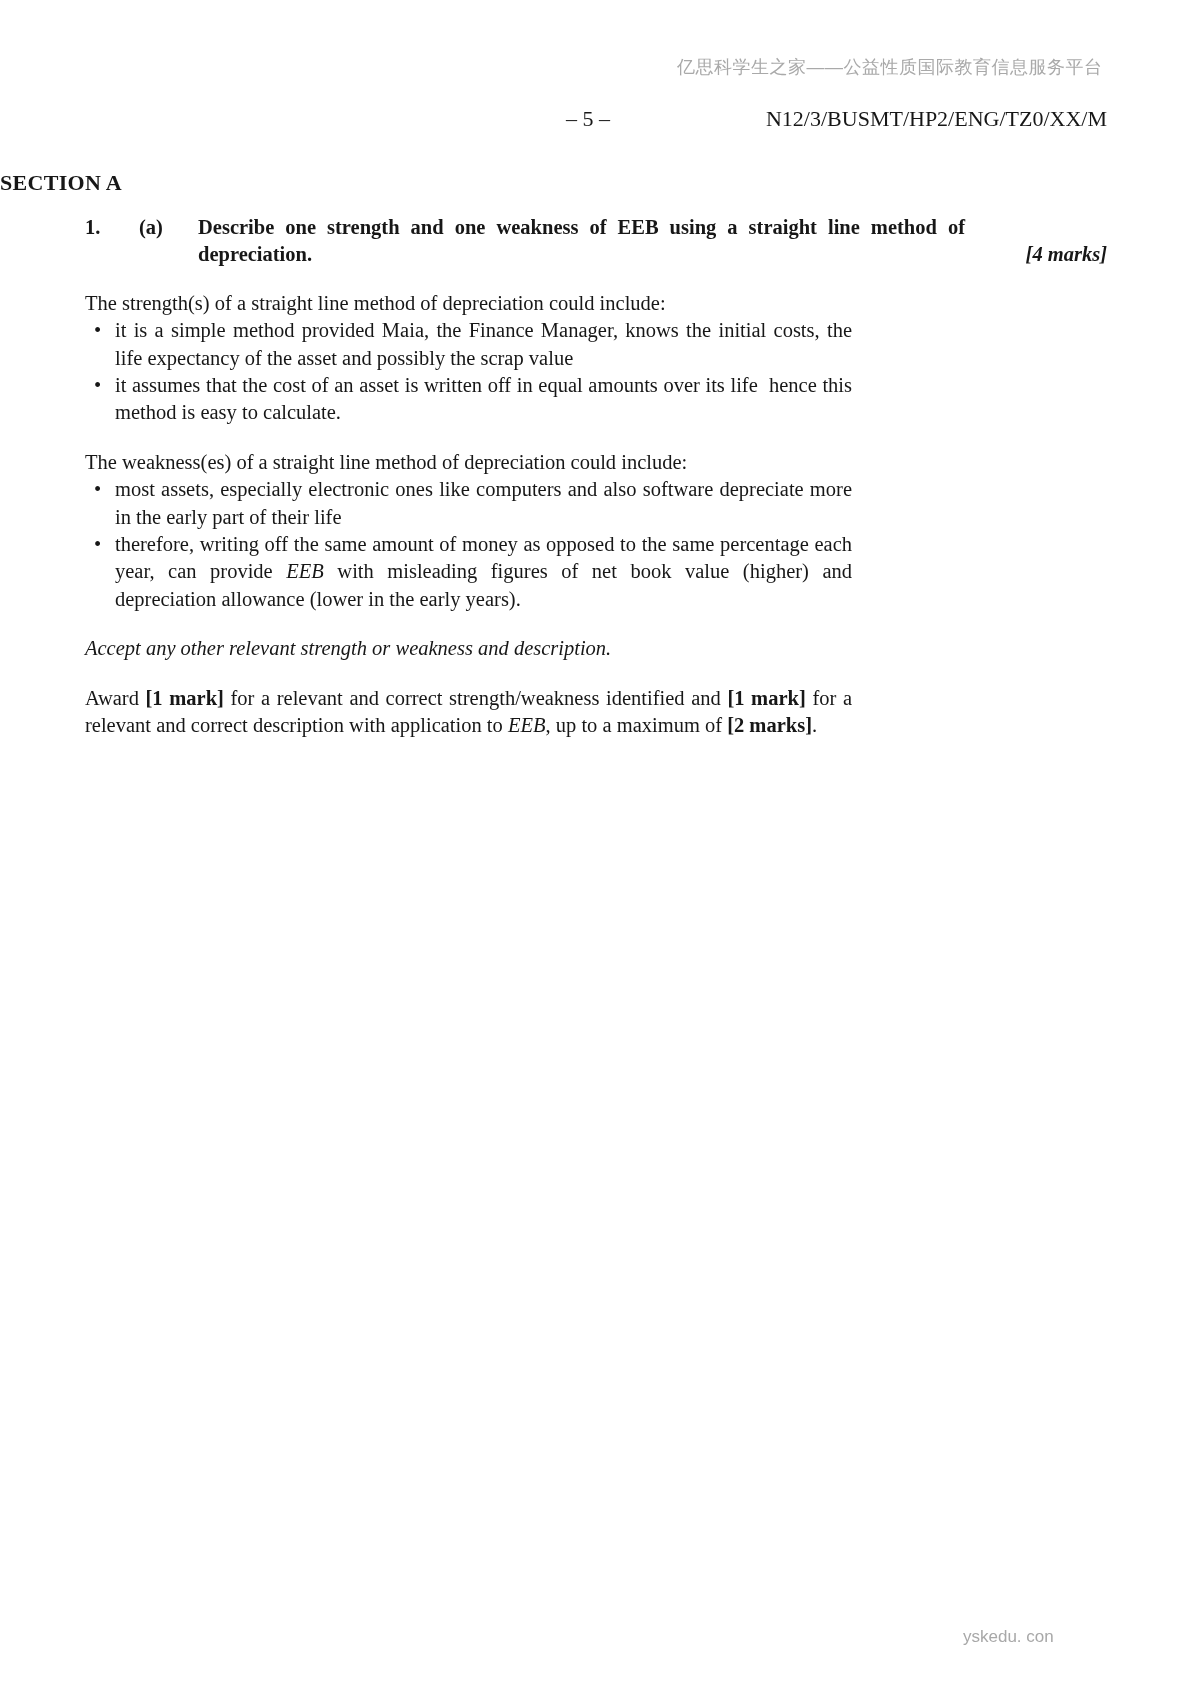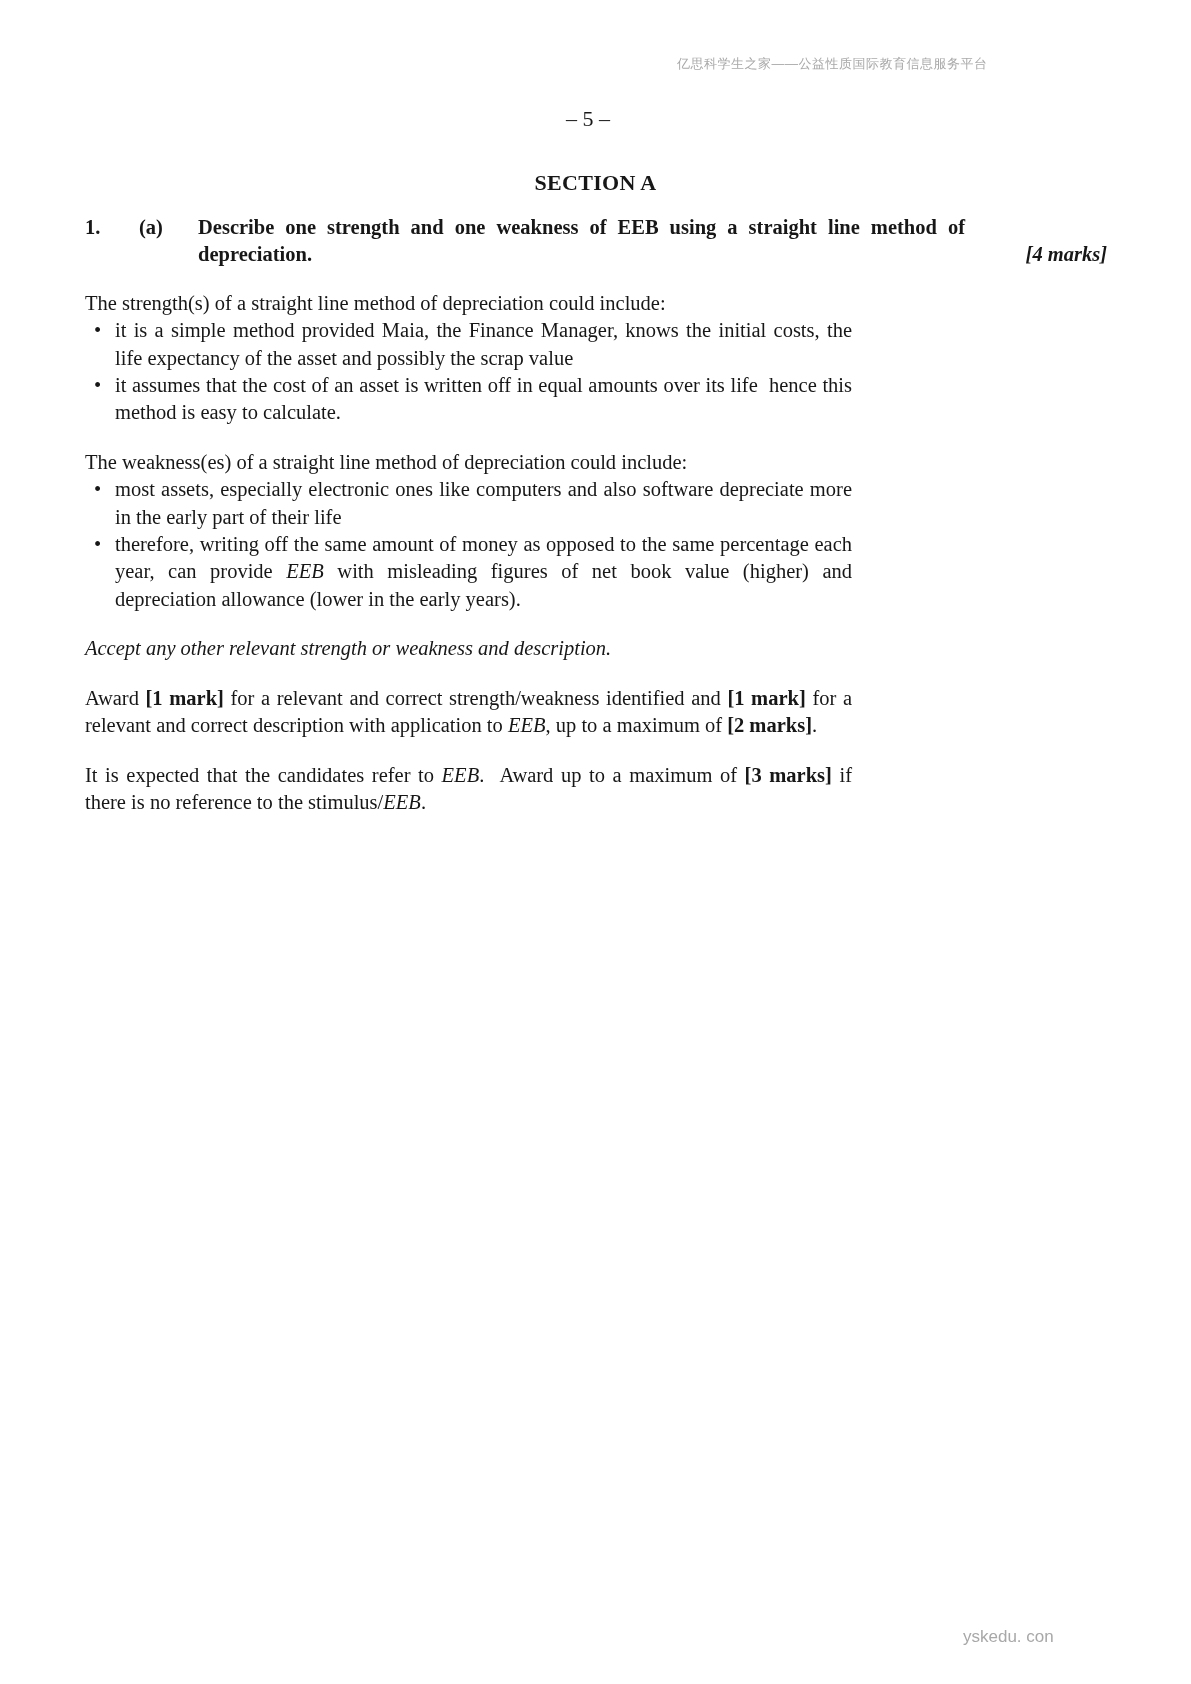--- a/index.html
+++ b/index.html
@@ -11,21 +11,21 @@
     background: #ffffff;
     overflow: hidden;
     font-family: "Liberation Serif", "DejaVu Serif", serif;
     color: #171717;
   }
   .cn-watermark {
     position: absolute;
     top: 55px;
     left: 677px;
     font-family: "Liberation Sans", "DejaVu Sans", sans-serif;
-    font-size: 13px;
+    font-size: 18px;
     letter-spacing: 0.5px;
     color: #a9a9a9;
     white-space: nowrap;
   }
   .folio {
     position: absolute;
     top: 106px;
     left: 566px;
     font-size: 22px;
     white-space: nowrap;
@@ -35,21 +35,20 @@
     top: 106px;
     right: 84px;
     font-size: 22px;
     white-space: nowrap;
   }
   .section-title {
     position: absolute;
     top: 170px;
     left: 0;
     width: 100%;
-    text-align: center;
     font-size: 22px;
     font-weight: bold;
     letter-spacing: 0.3px;
   }
   .content {
     position: absolute;
     top: 214px;
     left: 85px;
     width: 1022px;
     font-size: 20.5px;
@@ -93,20 +92,21 @@
 </style>
 </head>
 <body>
 
 <div class="page">
 
   <div class="cn-watermark">亿思科学生之家——公益性质国际教育信息服务平台</div>
 
   <div class="folio">– 5 –</div>
 
+  <div class="paper-code">N12/3/BUSMT/HP2/ENG/TZ0/XX/M</div>
 
   <div class="section-title">SECTION A</div>
 
   <div class="content">
     <div class="qrow">
       <div class="qnum">1.</div>
       <div class="qpart">(a)</div>
       <div class="qtext"><span class="s-b">Describe </span><span class="s-bi">one</span><span class="s-b"> strength and </span><span class="s-bi">one</span><span class="s-b"> weakness of </span><span class="s-bi">EEB</span><span class="s-b"> using a straight line method of depreciation.</span></div>
       <div class="qmarks">[4 marks]</div>
     </div>
@@ -125,19 +125,18 @@
         <div class="bullet-row" style="margin-top: 0px;">
           <div class="bullet-marker">•</div>
           <div class="bullet-text"><span class="s-n">most assets, especially electronic ones like computers and also software depreciate more in the early part of their life</span></div>
         </div>
         <div class="bullet-row" style="margin-top: 0px;">
           <div class="bullet-marker">•</div>
           <div class="bullet-text"><span class="s-n">therefore, writing off the same amount of money as opposed to the same percentage each year, can provide </span><span class="s-i">EEB</span><span class="s-n"> with misleading figures of net book value (higher) and depreciation allowance (lower in the early years).</span></div>
         </div>
         <div class="block" style="margin-top: 22px;"><span class="s-i">Accept any other relevant strength or weakness and description.</span></div>
         <div class="block" style="margin-top: 22px;"><span class="s-n">Award </span><span class="s-bi">[1 mark]</span><span class="s-n"> for a relevant and correct strength/weakness identified and </span><span class="s-bi">[1 mark]</span><span class="s-n"> for a relevant and correct description with application to </span><span class="s-i">EEB</span><span class="s-n">, up to a maximum of </span><span class="s-bi">[2 marks]</span><span class="s-n">.</span></div>
-        <div class="block" style="margin-top: 22px;"><span class="s-n">It is expected that the candidates refer to </span><span class="s-i">EEB</span><span class="s-n">. &nbsp;Award up to a maximum of </span><span class="s-bi">[3 marks]</span><span class="s-n"> if there is no reference to the stimulus/</span><span class="s-i">EEB</span><span class="s-n">.</span></div>
       </div>
   </div>
 
   <div class="site-watermark">yskedu. con</div>
 
 </div>
 
 </body></html>

